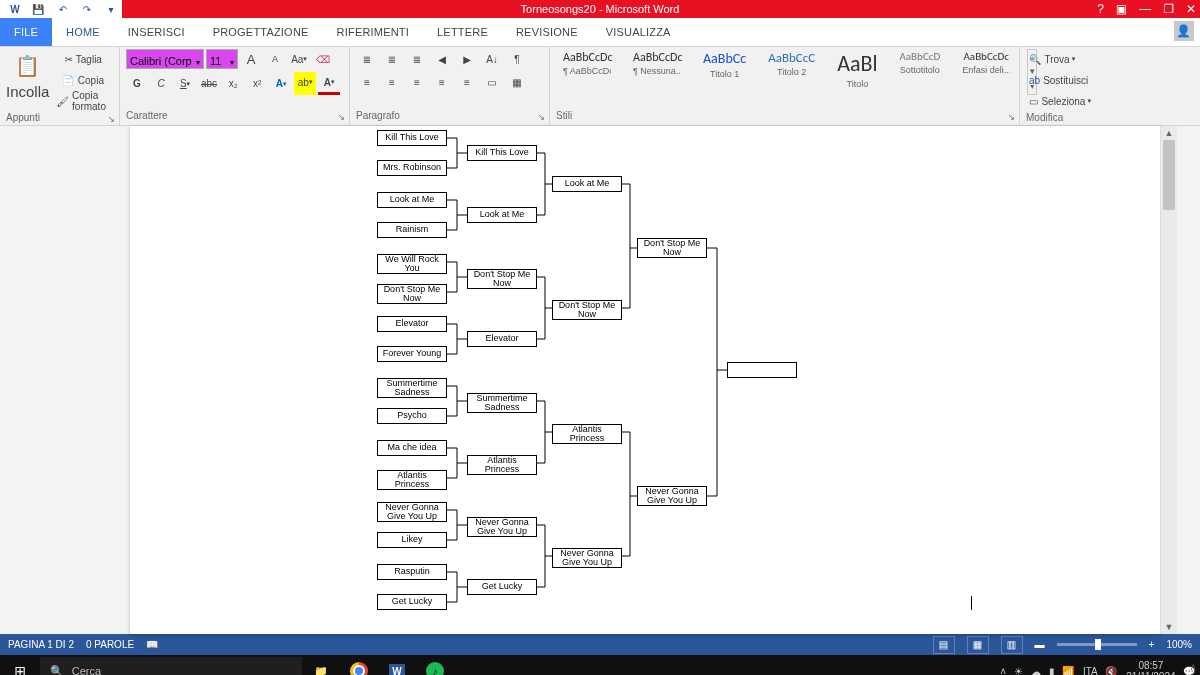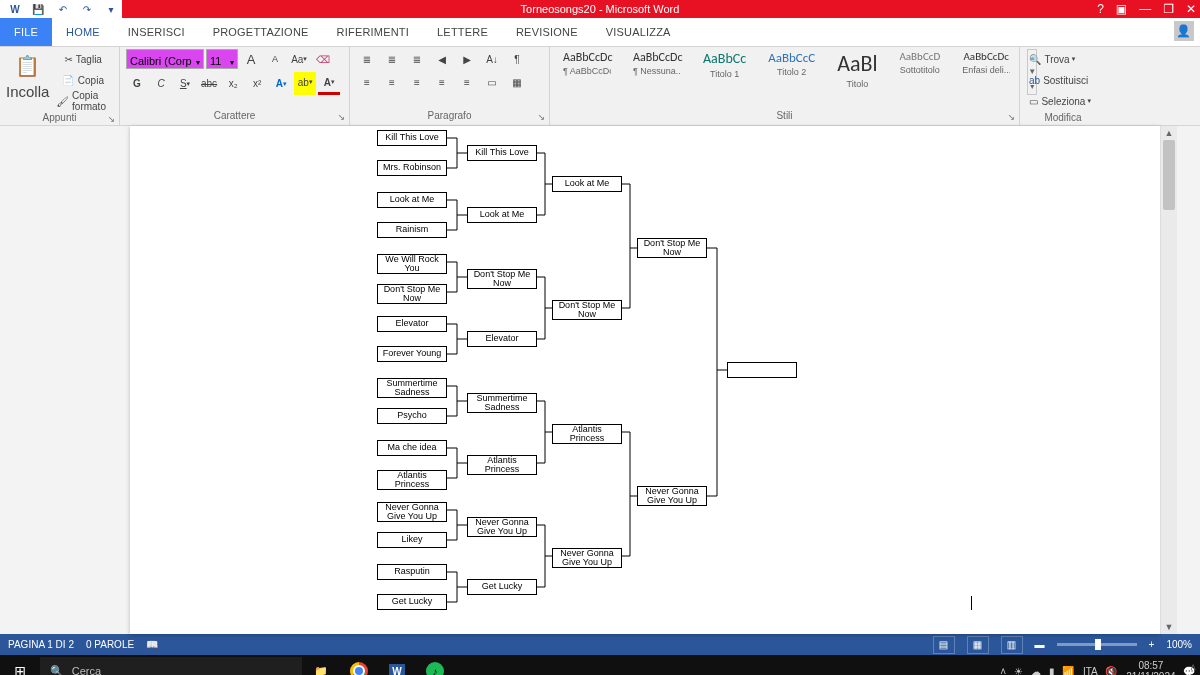--- a/index.html
+++ b/index.html
@@ -9,21 +9,21 @@
   .titlebar .title { position:absolute; left:50%; transform:translateX(-50%); font-size:11px; color:#fff; }
   .titlebar .winctl { position:absolute; right:4px; display:flex; gap:12px; align-items:center; font-size:12px; color:#fff; }
   .tabrow { background:#fff; height:28px; display:flex; align-items:stretch; border-bottom:1px solid #d4d4d4; position:relative; }
   .tab { padding:0 14px; display:flex; align-items:center; font-size:11px; color:#444; text-transform:uppercase; letter-spacing:0.2px; cursor:default; }
   .tab.file { background:#3b82f6; color:#fff; }
   .tab.active { color:#2b579a; }
   .tabrow .user { position:absolute; right:6px; top:3px; width:20px; height:20px; background:#c8c8c8; display:flex;align-items:center;justify-content:center;color:#666;font-size:12px;}
   .ribbon { background:#f1f1f1; display:flex; border-bottom:1px solid #d4d4d4; height:78px; }
   .group { border-right:1px solid #d4d4d4; display:flex; flex-direction:column; padding:2px 6px 0 6px; height:78px; box-sizing:border-box; position:relative; }
   .group-body { flex:1; display:flex; align-items:flex-start; }
-  .group-label { text-align:center; font-size:10px; color:#666; height:16px; line-height:14px; position:relative; }
+  .group-label { text-align:left; font-size:10px; color:#666; height:16px; line-height:14px; position:relative; }
   .group-label .dlg { position:absolute; right:-2px; top:1px; font-size:9px; color:#777; }
   .btnsm { padding:1px 3px; display:inline-flex; align-items:center; justify-content:center; font-size:10px; color:#444; height:18px; min-width:16px; }
   .fontbox { border:1px solid #aaa; background:#d946ef; padding:1px 3px; font-size:11px; height:16px; display:flex; align-items:flex-end; }
   .stylebox { border:1px solid transparent; text-align:center; padding:0 6px; width:48px; }
   .stylebox .prev { font-family:Calibri,Arial; color:#333; }
   .stylebox .name { font-size:9px; color:#666; margin-top:2px; white-space:nowrap; overflow:hidden; }
   .doc-area { position:relative; background:#f3f3f3; height:508px; display:flex; }
   .page { background:#fff; width:1030px; margin-left:130px; box-shadow:0 1px 4px rgba(0,0,0,0.25); position:relative; height:508px; }
   .scrollbar { width:16px; background:#eaeaea; border-left:1px solid #ddd; position:relative; }
   .scroll-up, .scroll-dn { height:14px; display:flex; align-items:center; justify-content:center; color:#666; font-size:9px; }
@@ -189,21 +189,21 @@
     <div class="group-body" style="gap:8px;" id="stylesrow">
         <div class="stylebox">
           <div class="prev" style="font-size:12px;color:#333">AaBbCcDc</div>
           <div class="name">¶ AaBbCcDc</div>
         </div>
         <div class="stylebox">
           <div class="prev" style="font-size:12px;color:#333">AaBbCcDc</div>
           <div class="name">¶ Nessuna...</div>
         </div>
         <div class="stylebox">
-          <div class="prev" style="font-size:14px;color:#0f766e">AaBbCc</div>
+          <div class="prev" style="font-size:14px;color:#1d4ed8">AaBbCc</div>
           <div class="name">Titolo 1</div>
         </div>
         <div class="stylebox">
           <div class="prev" style="font-size:13px;color:#2e74b5">AaBbCcC</div>
           <div class="name">Titolo 2</div>
         </div>
         <div class="stylebox">
           <div class="prev" style="font-size:22px;color:#333">AaBl</div>
           <div class="name">Titolo</div>
         </div>

